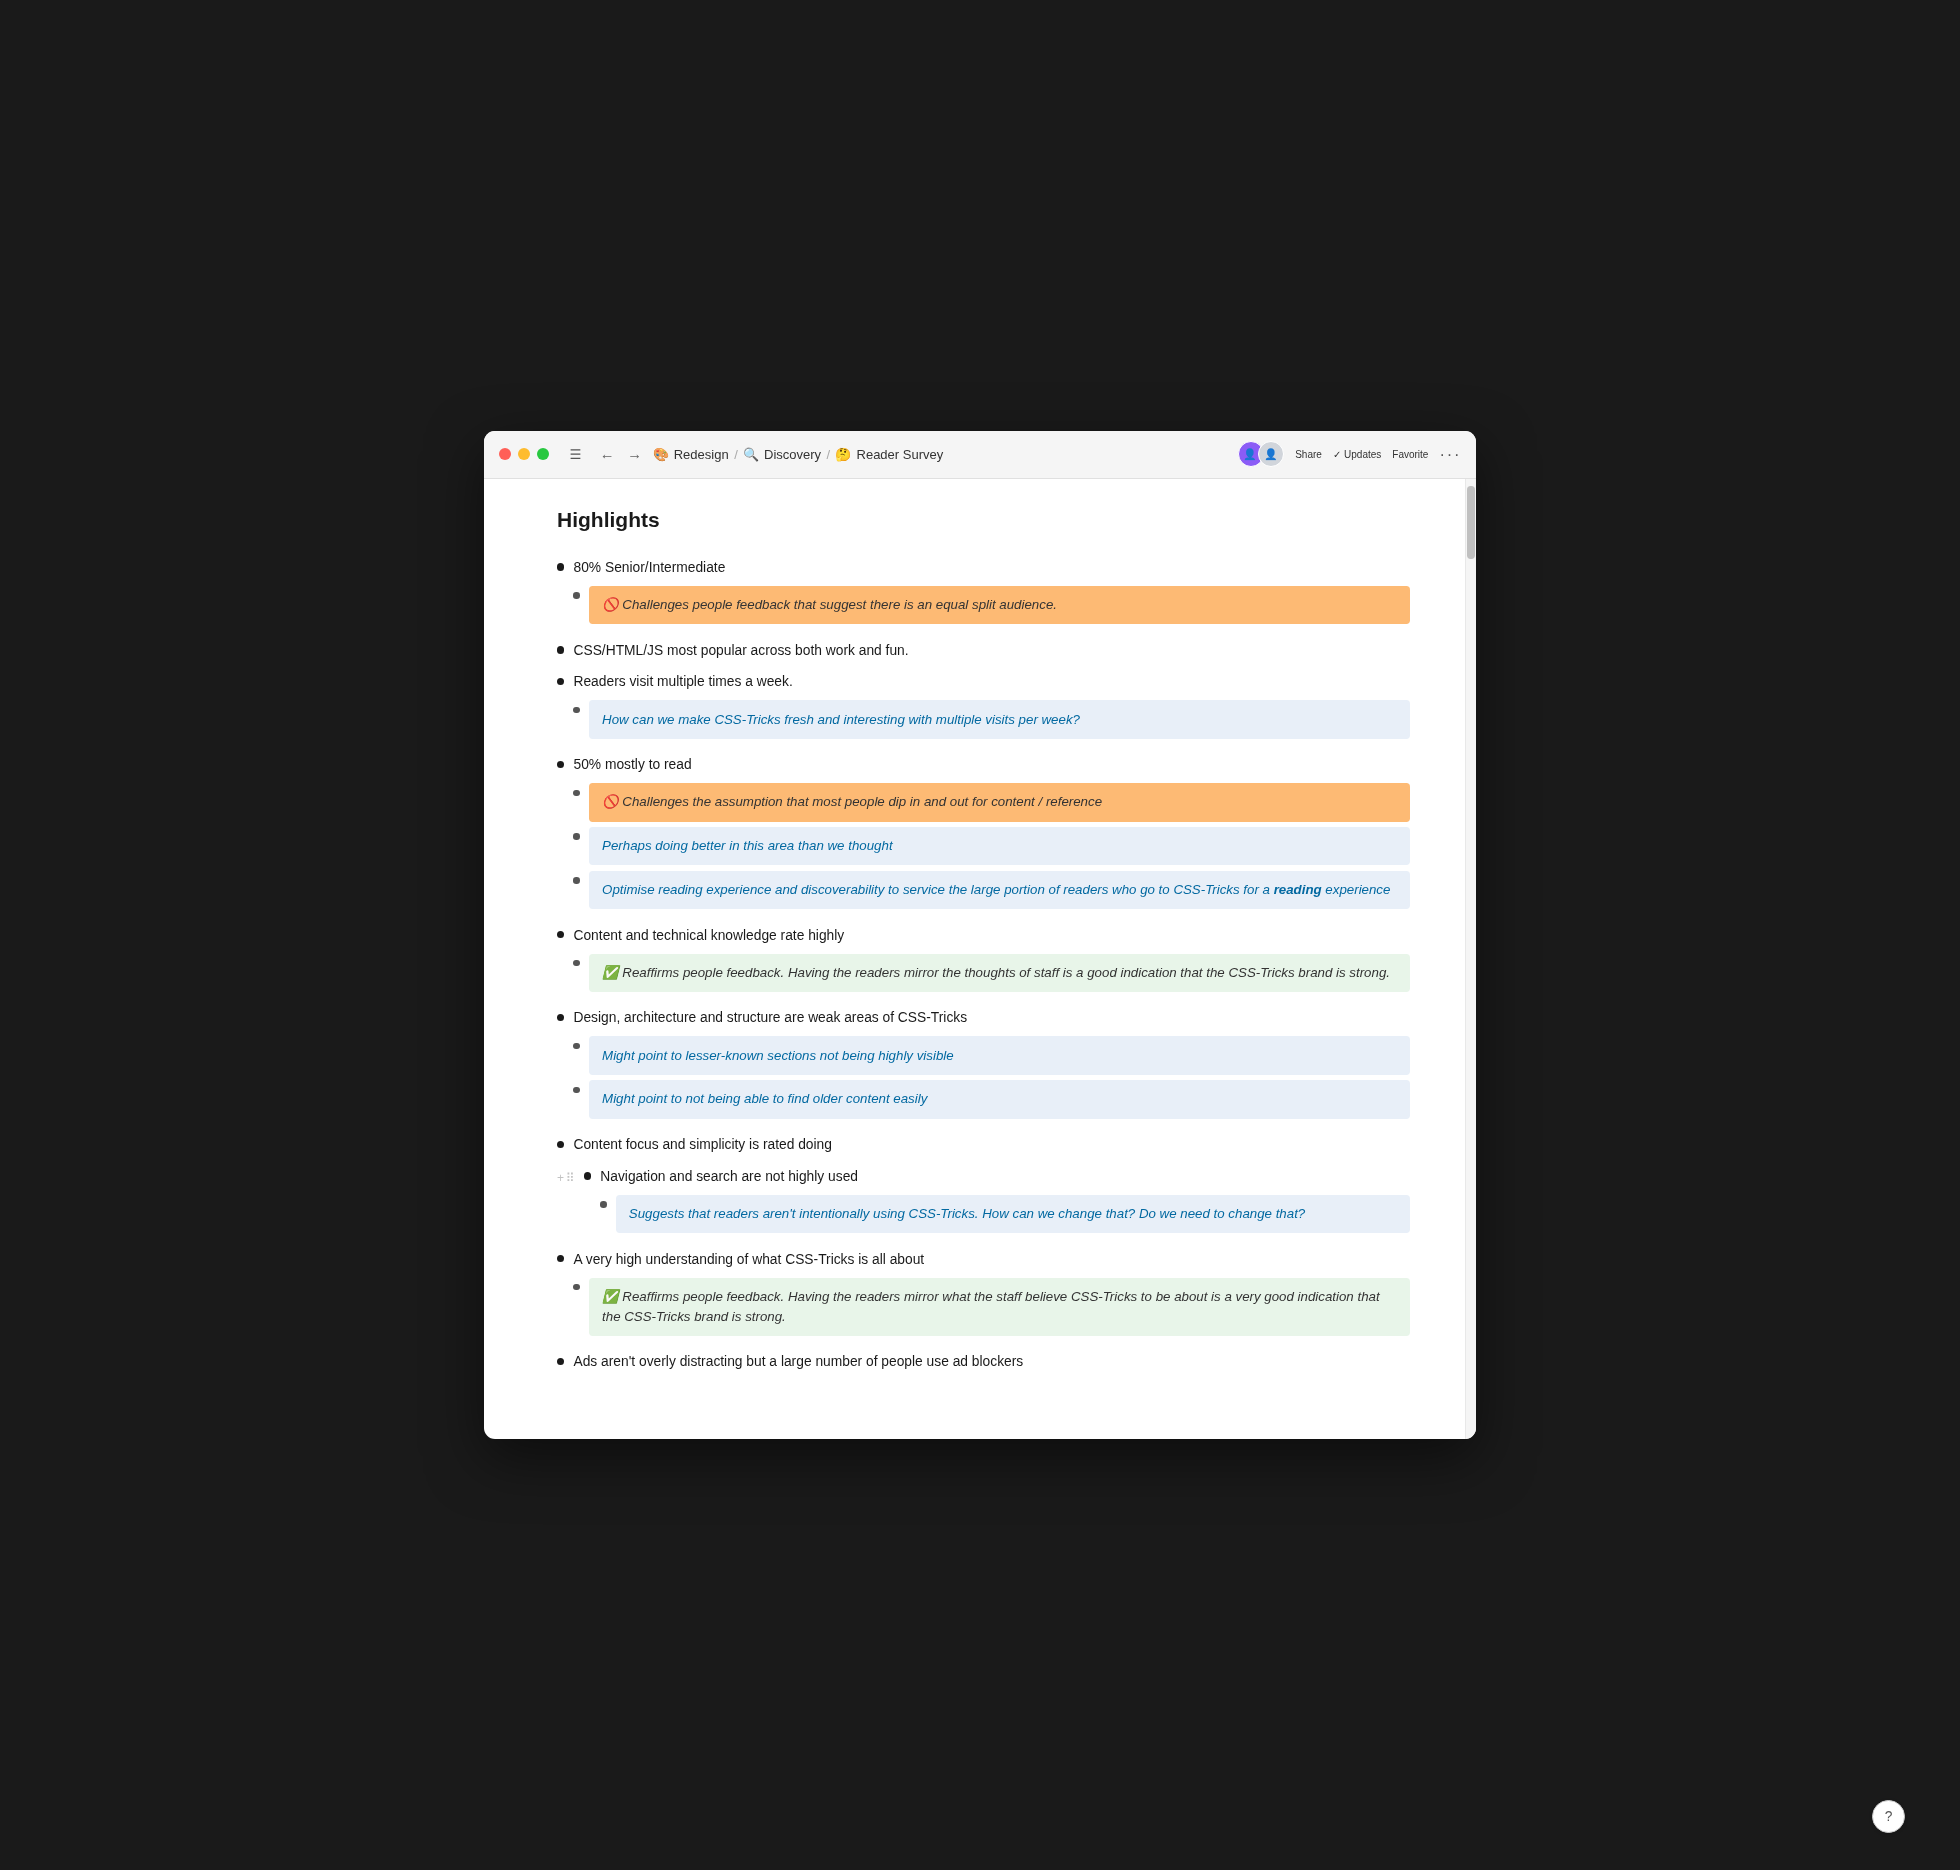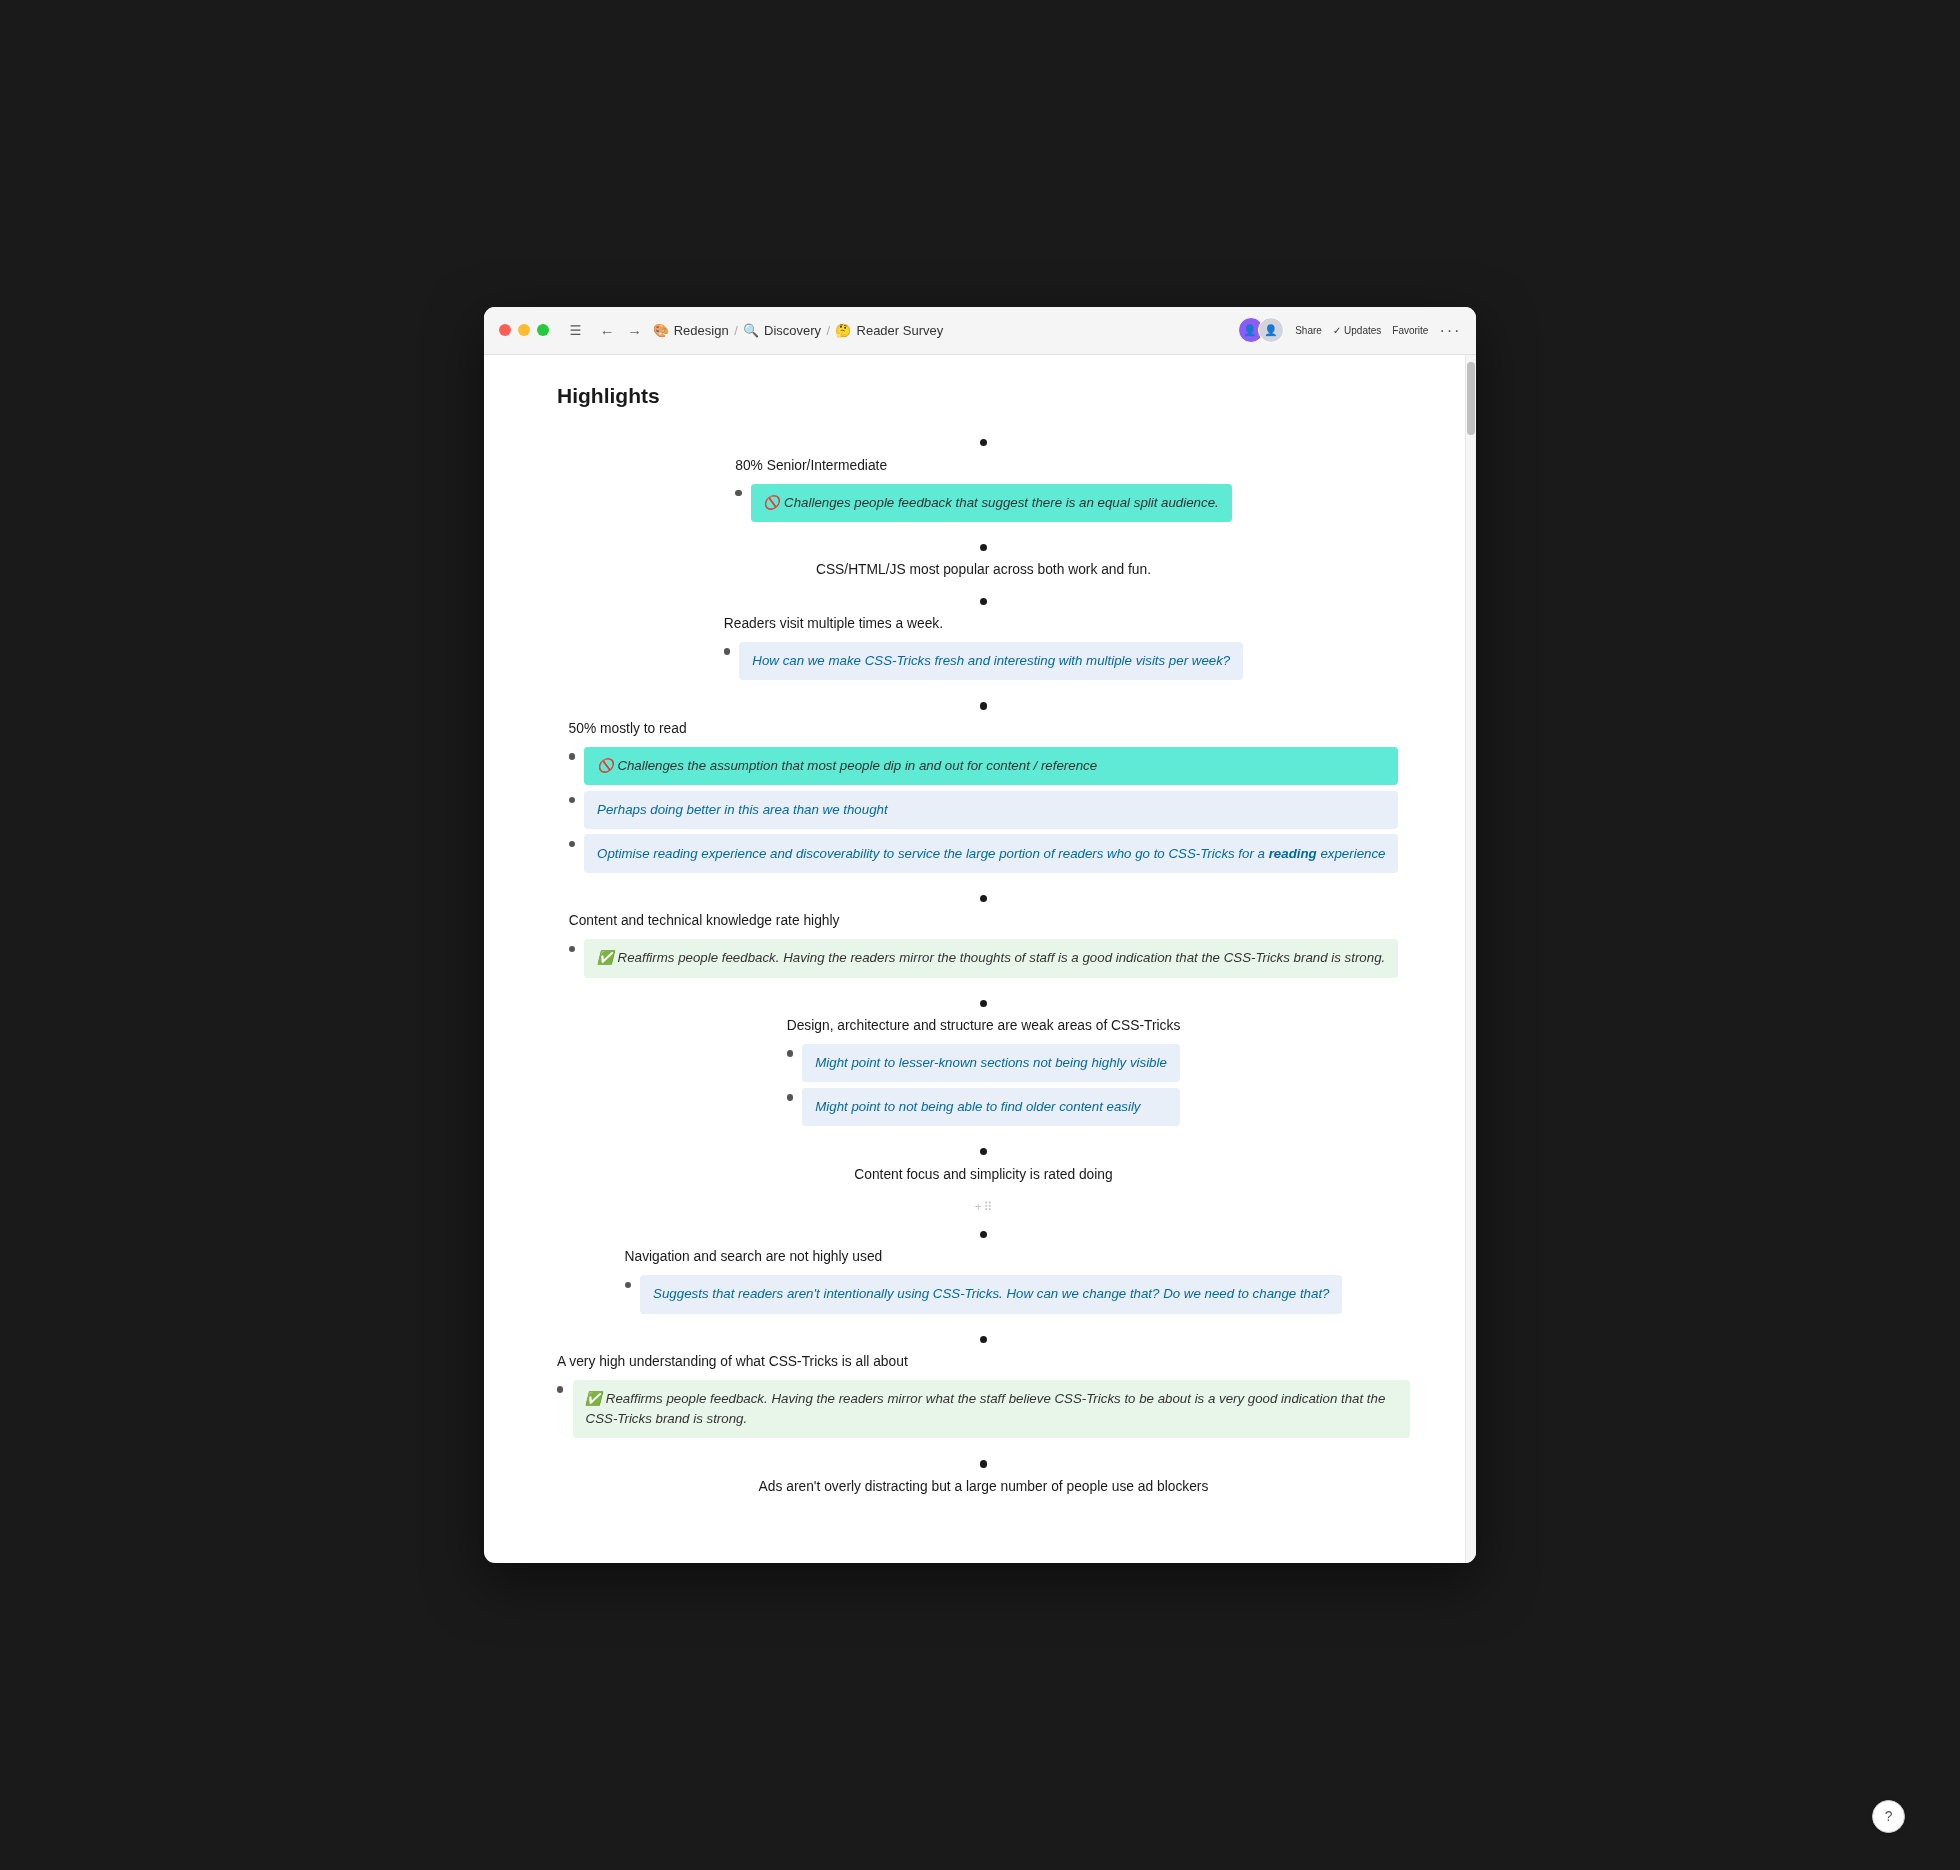--- a/index.html
+++ b/index.html
@@ -140,27 +140,26 @@
       font-weight: 700;
       color: #1a1a1a;
       margin-bottom: 26px;
     }
     .bullet-list {
       list-style: none;
       padding: 0;
     }
     .bullet-list > li {
       display: flex;
-      align-items: center;
+      align-items: flex-start;
       gap: 9.2px;
       margin-bottom: 11px;
       font-size: 13.8px;
       color: #1a1a1a;
       line-height: 1.5;
-      flex-direction: column;
     }
     .bullet-dot {
       width: 7.3px;
       height: 7.3px;
       border-radius: 50%;
       background: #1a1a1a;
       margin-top: 5.5px;
       flex-shrink: 0;
     }
     .bullet-content {
@@ -188,21 +187,21 @@
     }
     .callout {
       border-radius: 3.7px;
       padding: 9.2px 13px;
       font-style: italic;
       font-size: 13.3px;
       line-height: 1.5;
       flex: 1;
     }
     .callout-red {
-      background: #5eead4;
+      background: #fdba74;
       color: #333;
     }
     .callout-blue {
       background: #e8eff8;
       color: #0369a1;
     }
     .callout-green {
       background: #e8f5e9;
       color: #333;
     }

